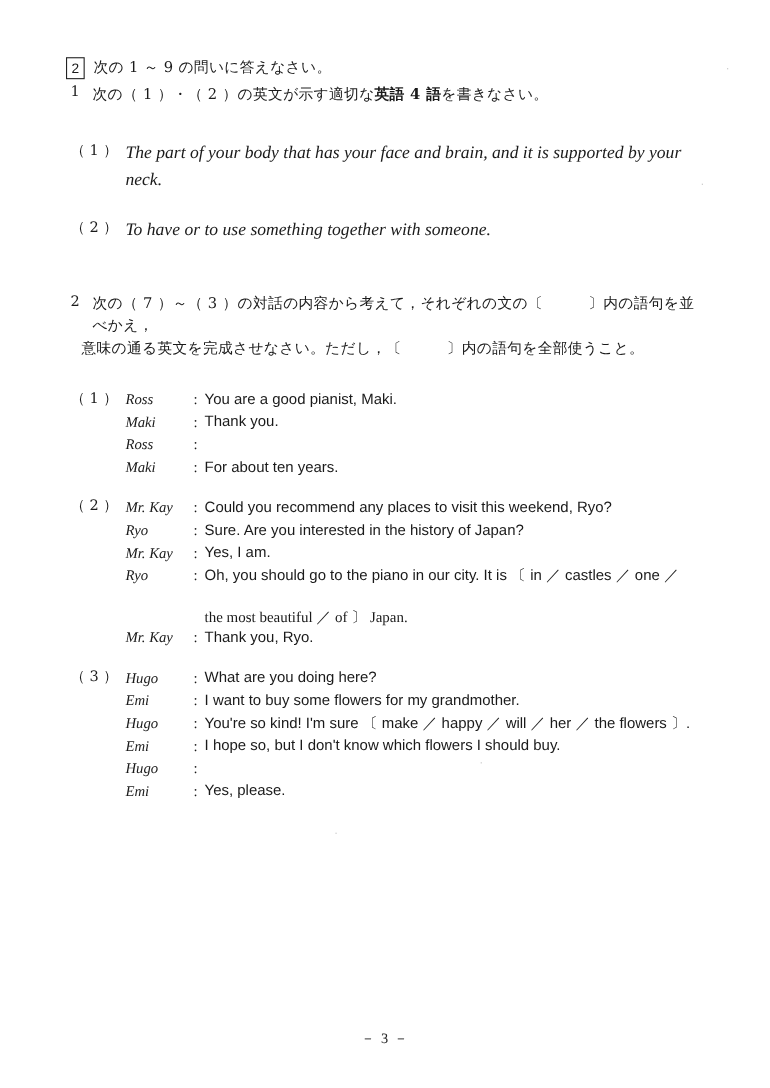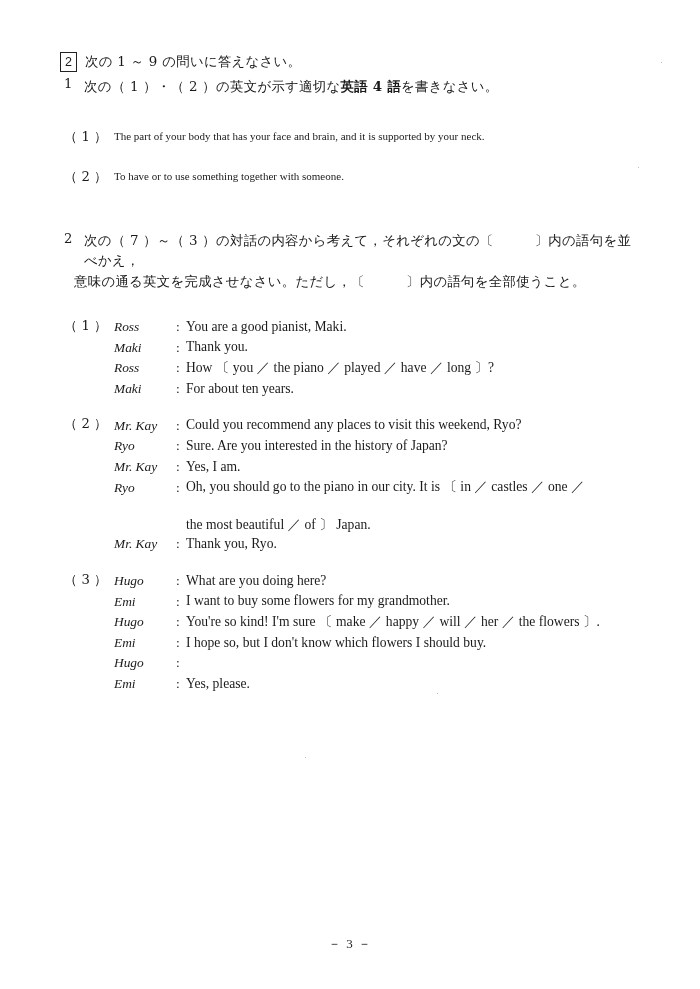--- a/index.html
+++ b/index.html
@@ -71,22 +71,23 @@
     font-family: "DejaVu Serif", "Liberation Serif", serif;
     font-size: 13.2px;
     flex: 0 0 54px;
     width: 54px;
     padding-left: 4px;
     box-sizing: border-box;
     white-space: nowrap;
   }
   .en {
     font-family: "Liberation Serif", serif;
-    font-size: 11px;
+    font-size: 16px;
     line-height: 1.5;
+    font-style: italic;
   }
   .item-body { flex: 1; }
 
   .gap-a { height: 22px; }
   .gap-b { height: 30px; }
   .gap-c { height: 16px; }
 
   
   .dlg-row {
     display: flex;
@@ -99,21 +100,21 @@
     font-size: 13.4px;
     flex: 0 0 62px;
     width: 62px;
   }
   .colon {
     flex: 0 0 10px;
     width: 10px;
     font-size: 13.4px;
   }
   .line {
-    font-family: Liberation Serif, serif;
+    font-family: Liberation Sans, sans-serif;
     font-size: 13.6px;
     flex: 1;
   }
   .cont {
     padding-left: 72px;
     font-size: 13.6px;
     margin-top: 18px;
   }
 
   .footer {
@@ -185,21 +186,20 @@
         <span class="line">You are a good pianist, Maki.</span>
       </div>
       <div class="dlg-row">
         <span class="spk">Maki</span>
         <span class="colon">:</span>
         <span class="line">Thank you.</span>
       </div>
       <div class="dlg-row">
         <span class="spk">Ross</span>
         <span class="colon">:</span>
-        <span class="line">How 〔 you ／ the piano ／ played ／ have ／ long 〕?</span>
       </div>
       <div class="dlg-row">
         <span class="spk">Maki</span>
         <span class="colon">:</span>
         <span class="line">For about ten years.</span>
       </div>
     </span>
   </div>
 
   <div class="gap-c"></div>

